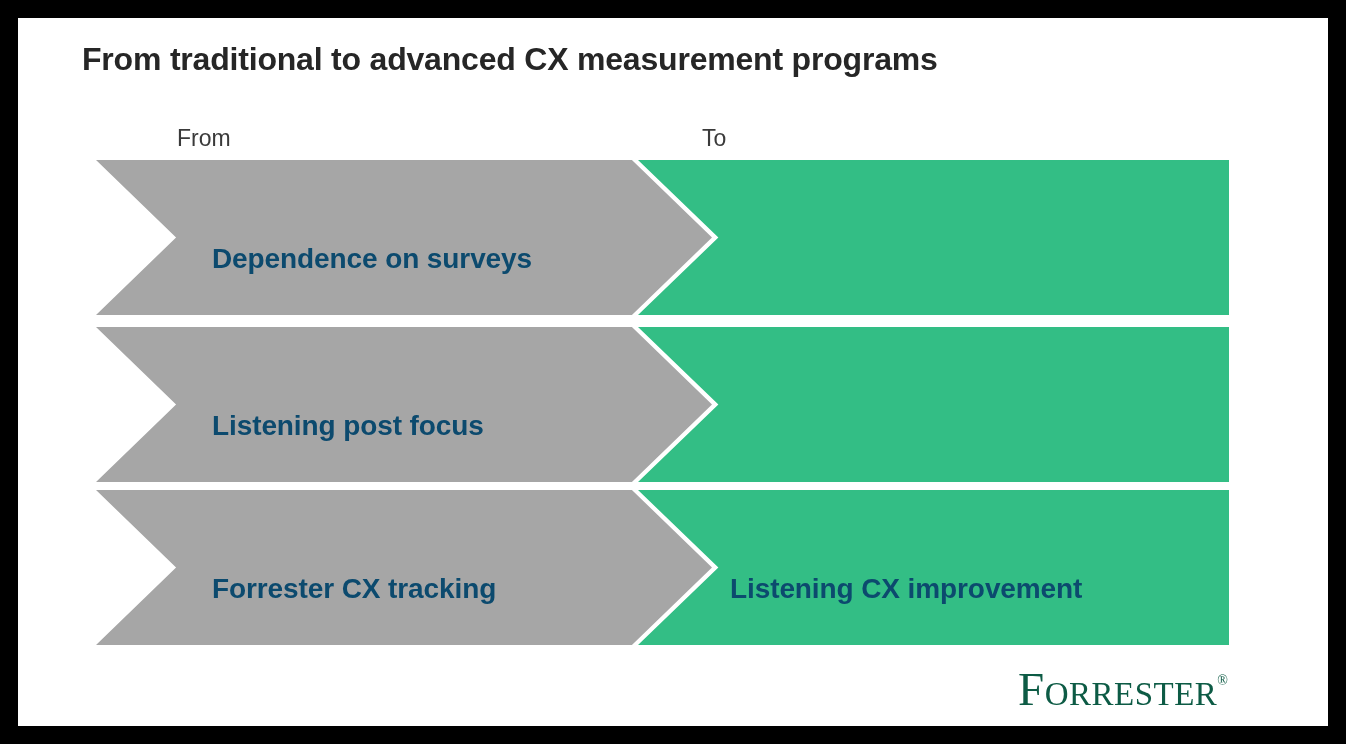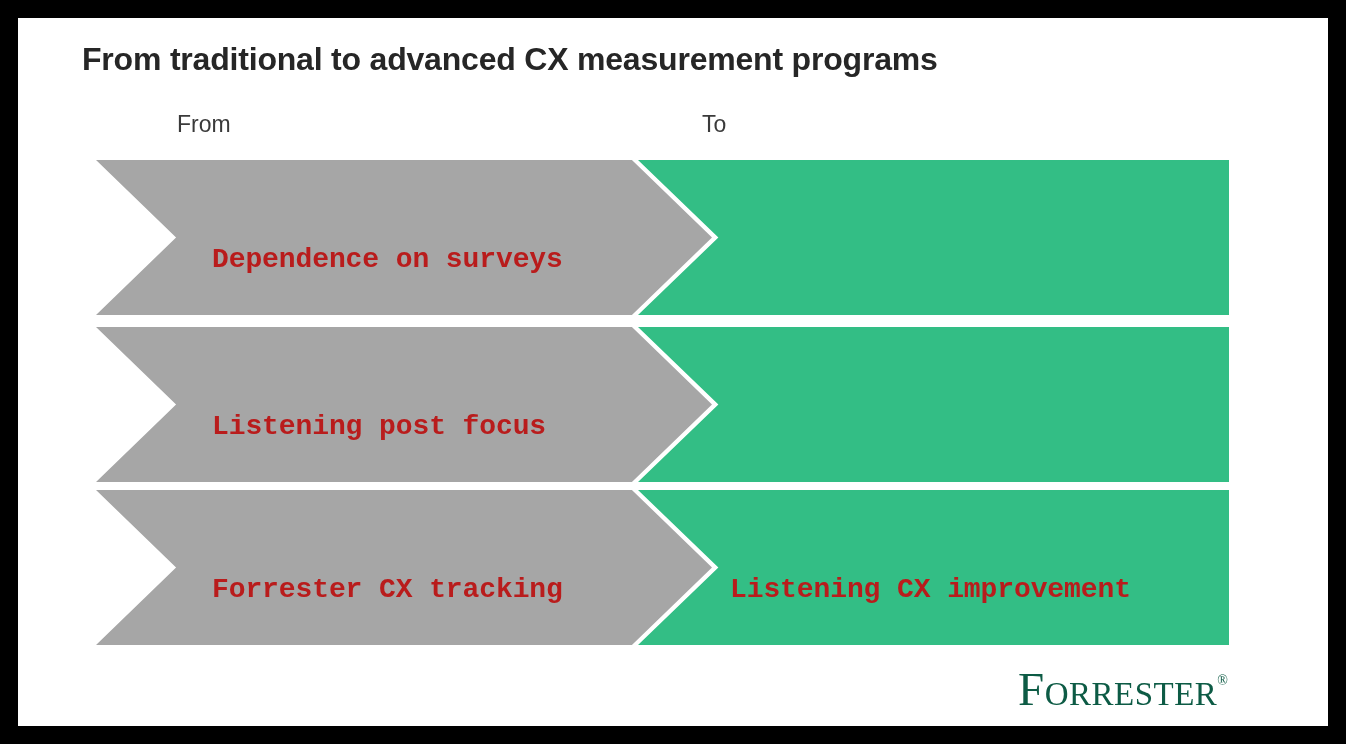--- a/index.html
+++ b/index.html
@@ -42,21 +42,21 @@
     color: #262626;
     letter-spacing: -0.2px;
     line-height: 46px;
     white-space: nowrap;
     margin-left: 40px;
   }
 
   
   .col-caption {
     position: absolute;
-    top: 92px;
+    top: 106px;
     font-size: 23px;
     font-weight: normal;
     color: #3a3a3a;
     line-height: 28px;
     white-space: nowrap;
     text-align: right;
   }
   #caption-from { left: 159px; }
   #caption-to   { left: 684px; }
 
@@ -96,24 +96,23 @@
   }
 
   .chev-label {
     position: absolute;
     top: 0;
     height: 198px;
     display: flex;
     align-items: center;
     font-size: 28px;
     font-weight: bold;
-    color: #b91c1c;
+    color: #0c4a6e;
     letter-spacing: -0.1px;
     white-space: nowrap;
-    font-family: Liberation Mono, monospace;
   }
   .label-from { left: 194px; }
   .label-to   { left: 712px; }
 
   
   #logo {
     position: absolute;
     left: 1000px;
     top: 638px;
     width: 286px;

